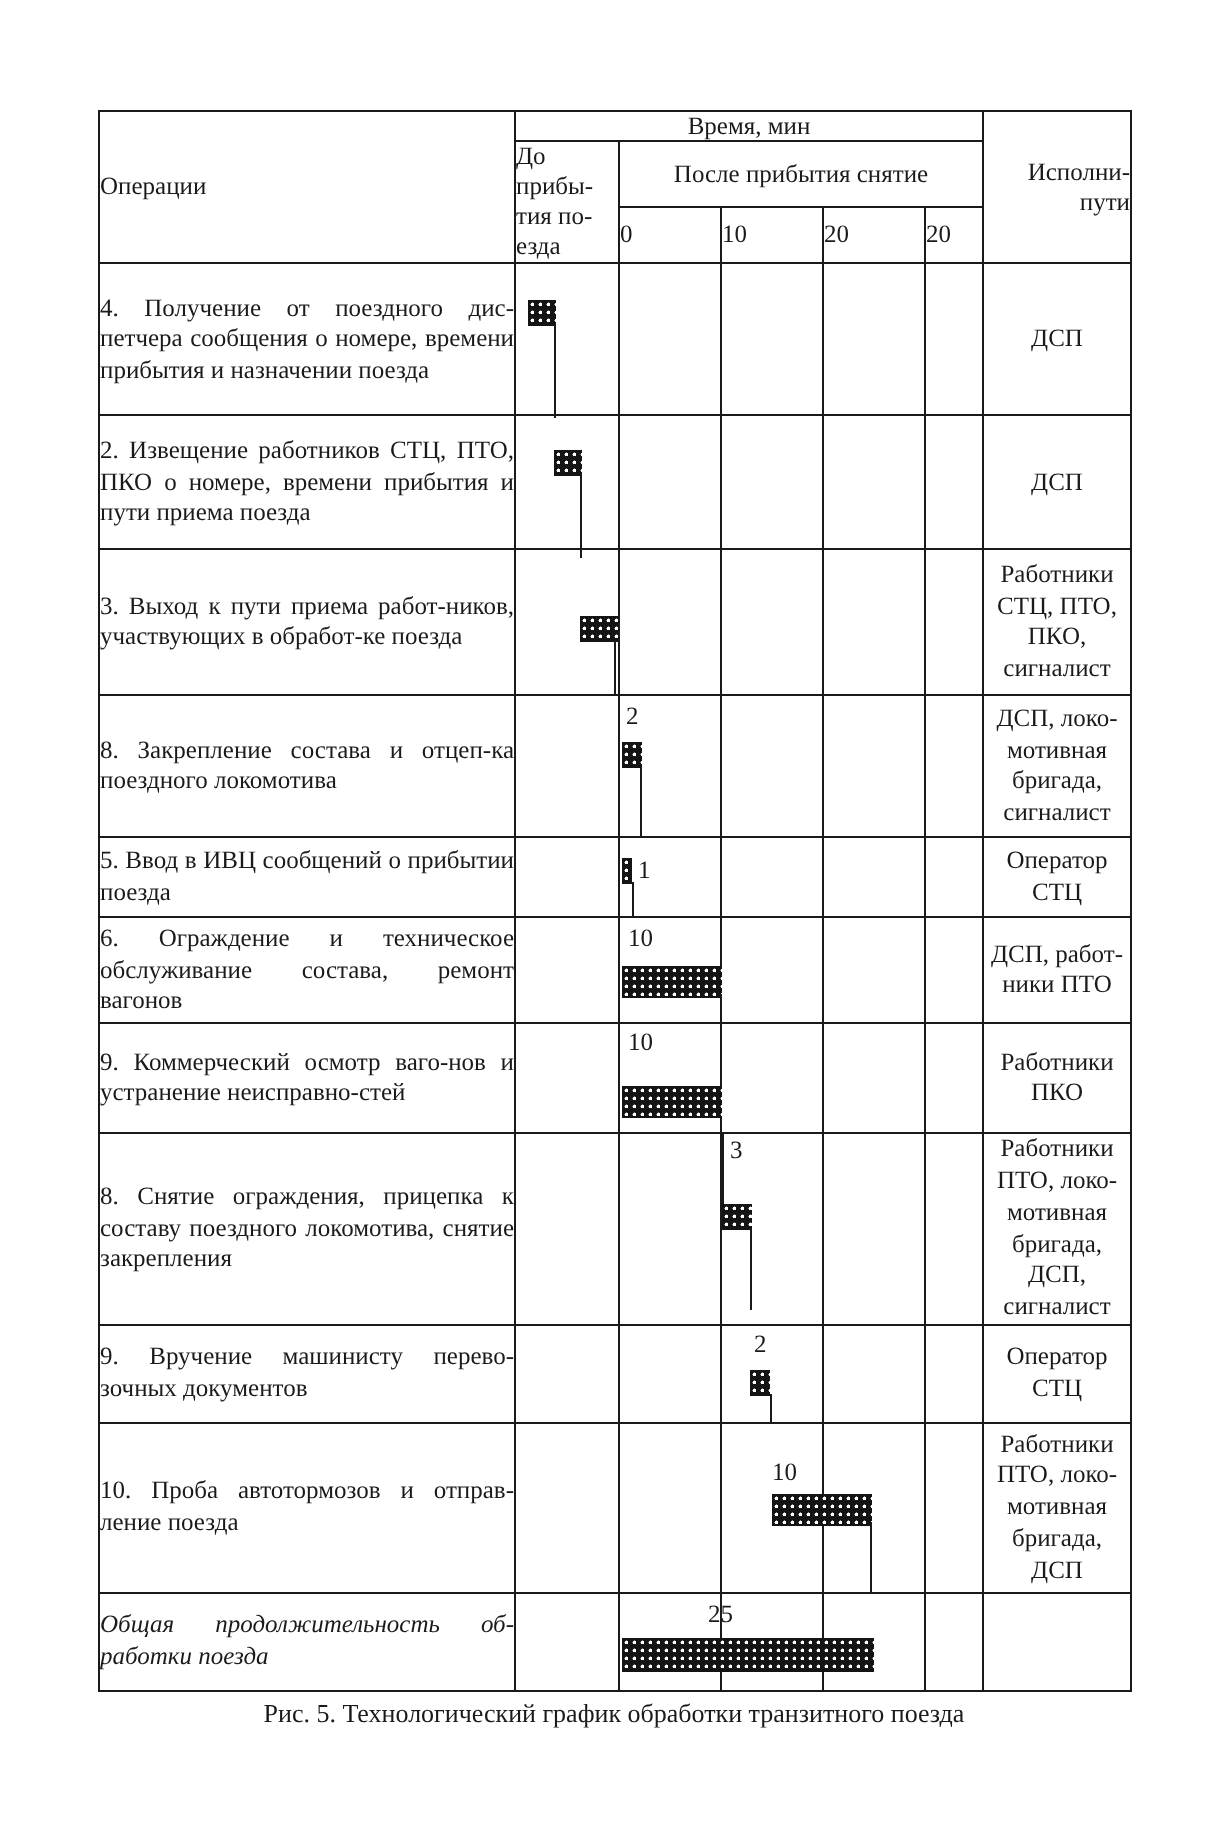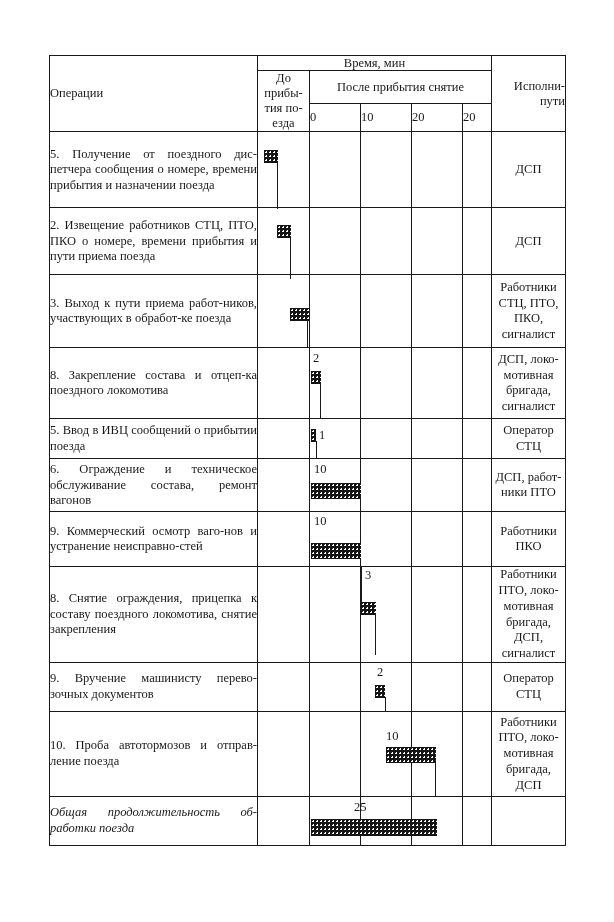--- a/index.html
+++ b/index.html
@@ -49,21 +49,21 @@
   }
   .hdr-after {
     font-size: 12.5px;
     padding: 2px 0 3px 0;
     line-height: 1.15;
   }
   .hdr-ops {
     font-size: 13px;
   }
   .hdr-before {
-    text-align: center;
+    text-align: left;
     font-size: 12.5px;
     line-height: 1.2;
     padding: 1px 2px;
   }
   .hdr-exec {
     text-align: right;
     font-size: 12.5px;
     line-height: 1.2;
   }
   .tick-cell {
@@ -189,21 +189,21 @@
     </tr>
 
     <tr>
       <td class="tick-cell">0</td>
       <td class="tick-cell">10</td>
       <td class="tick-cell">20</td>
       <td colspan="2" class="tick-cell">20</td>
     </tr>
 
     <tr>
-      <td class="op-cell" style="height:75px">5. Получение от поездного дис-петчера сообщения о номере, времени прибытия и назначении поезда</td>
+      <td class="op-cell" style="height:75px">4. Получение от поездного дис-петчера сообщения о номере, времени прибытия и назначении поезда</td>
       <td class="before-cell">
         <div class="barwrap">
           <div class="bar" style="left:6px; width:14px; top:18px;"></div>
           <div class="connector" style="left:19px; top:30px; height:47px;"></div>
         </div>
       </td>
       <td colspan="4" class="chart-cell">
         <div class="gridline" style="left:50px"></div>
         <div class="gridline" style="left:101px"></div>
         <div class="gridline" style="left:152px"></div>
@@ -367,14 +367,15 @@
           <div class="bar-label" style="left:44px; top:4px;">25</div>
           <div class="bar" style="left:1px; width:126px; top:22px; height:17px;"></div>
         </div>
       </td>
       <td class="exec-cell"></td>
     </tr>
 
   </tbody>
     </table>
 
+  <div class="caption">Рис. 5. Технологический график обработки транзитного поезда</div>
 
 </div>
 
 </body></html>

